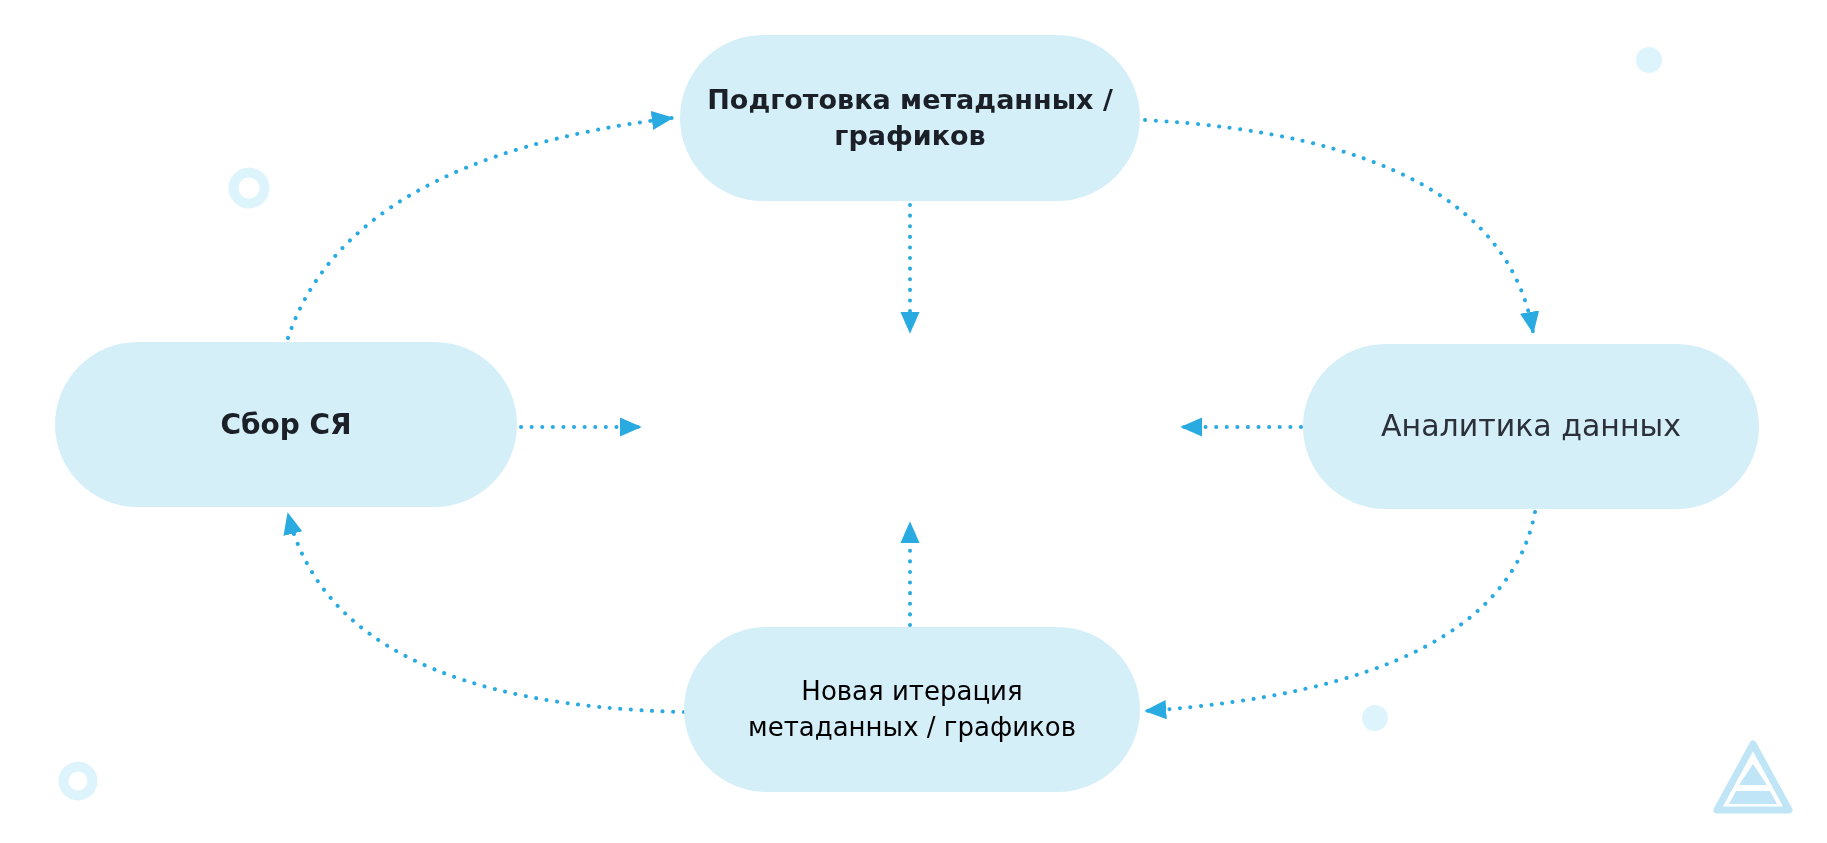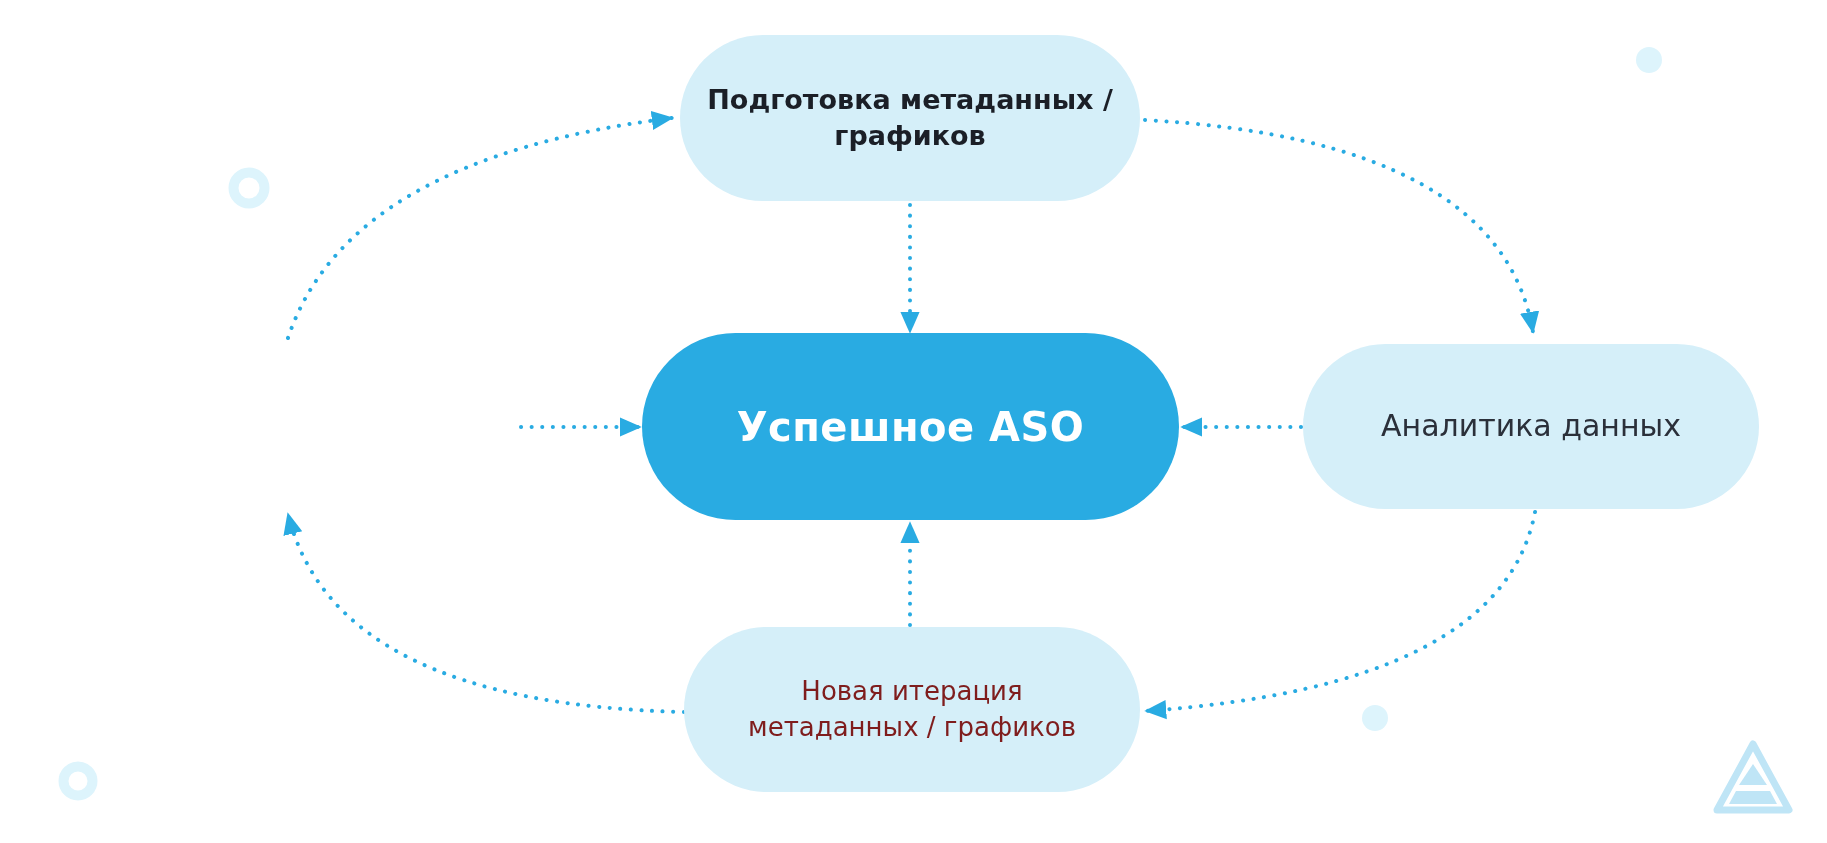--- a/index.html
+++ b/index.html
@@ -58,21 +58,21 @@
   .node-right {
     left: 1303px; top: 344px; width: 456px; height: 165px;
     border-radius: 83px;
     font-size: 30px; font-weight: normal;
     color: #2b303a;
   }
   .node-bottom {
     left: 684px; top: 627px; width: 456px; height: 165px;
     border-radius: 83px;
     font-size: 26px; font-weight: normal;
-    color: #7f1d1d;
+    color: #000000;
   }
   .node-center {
     left: 642px; top: 333px; width: 537px; height: 187px;
     border-radius: 94px;
     background: var(--accent);
     color: var(--text-light);
     font-size: 40px; font-weight: bold;
     letter-spacing: 0.5px;
   }
 </style>
@@ -106,21 +106,21 @@
     <g>
       <polygon class="logo-stroke" points="1753,744 1789,810 1717,810"></polygon>
       <polygon class="logo-fill" points="1753,764 1767,785 1739,785"></polygon>
       <polygon class="logo-fill" points="1736,791 1770,791 1777,804 1729,804"></polygon>
     </g>
   </svg>
 
   <div class="node node-top">Подготовка метаданных /
 графиков</div>
 
+  <div class="node node-left">Сбор СЯ</div>
 
-  <div class="node node-center">Успешное ASO</div>
 
   <div class="node node-right">Аналитика данных</div>
 
   <div class="node node-bottom">Новая итерация
 метаданных / графиков</div>
 
 </div>
 
 </body></html>

